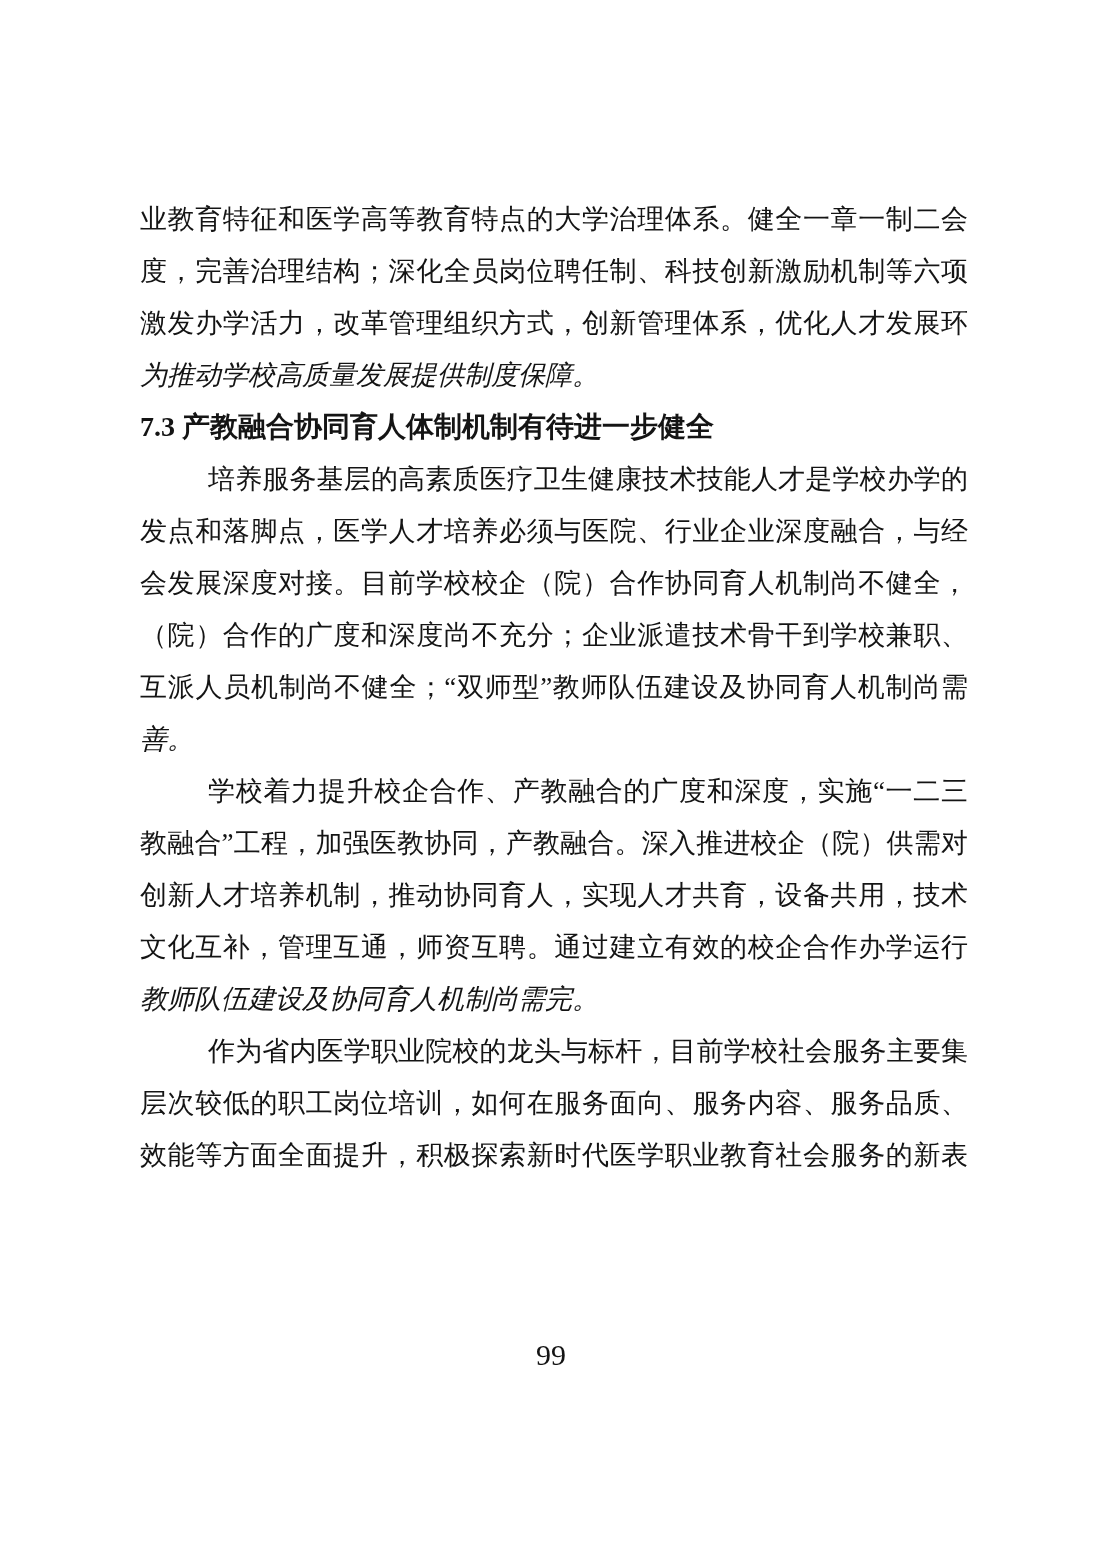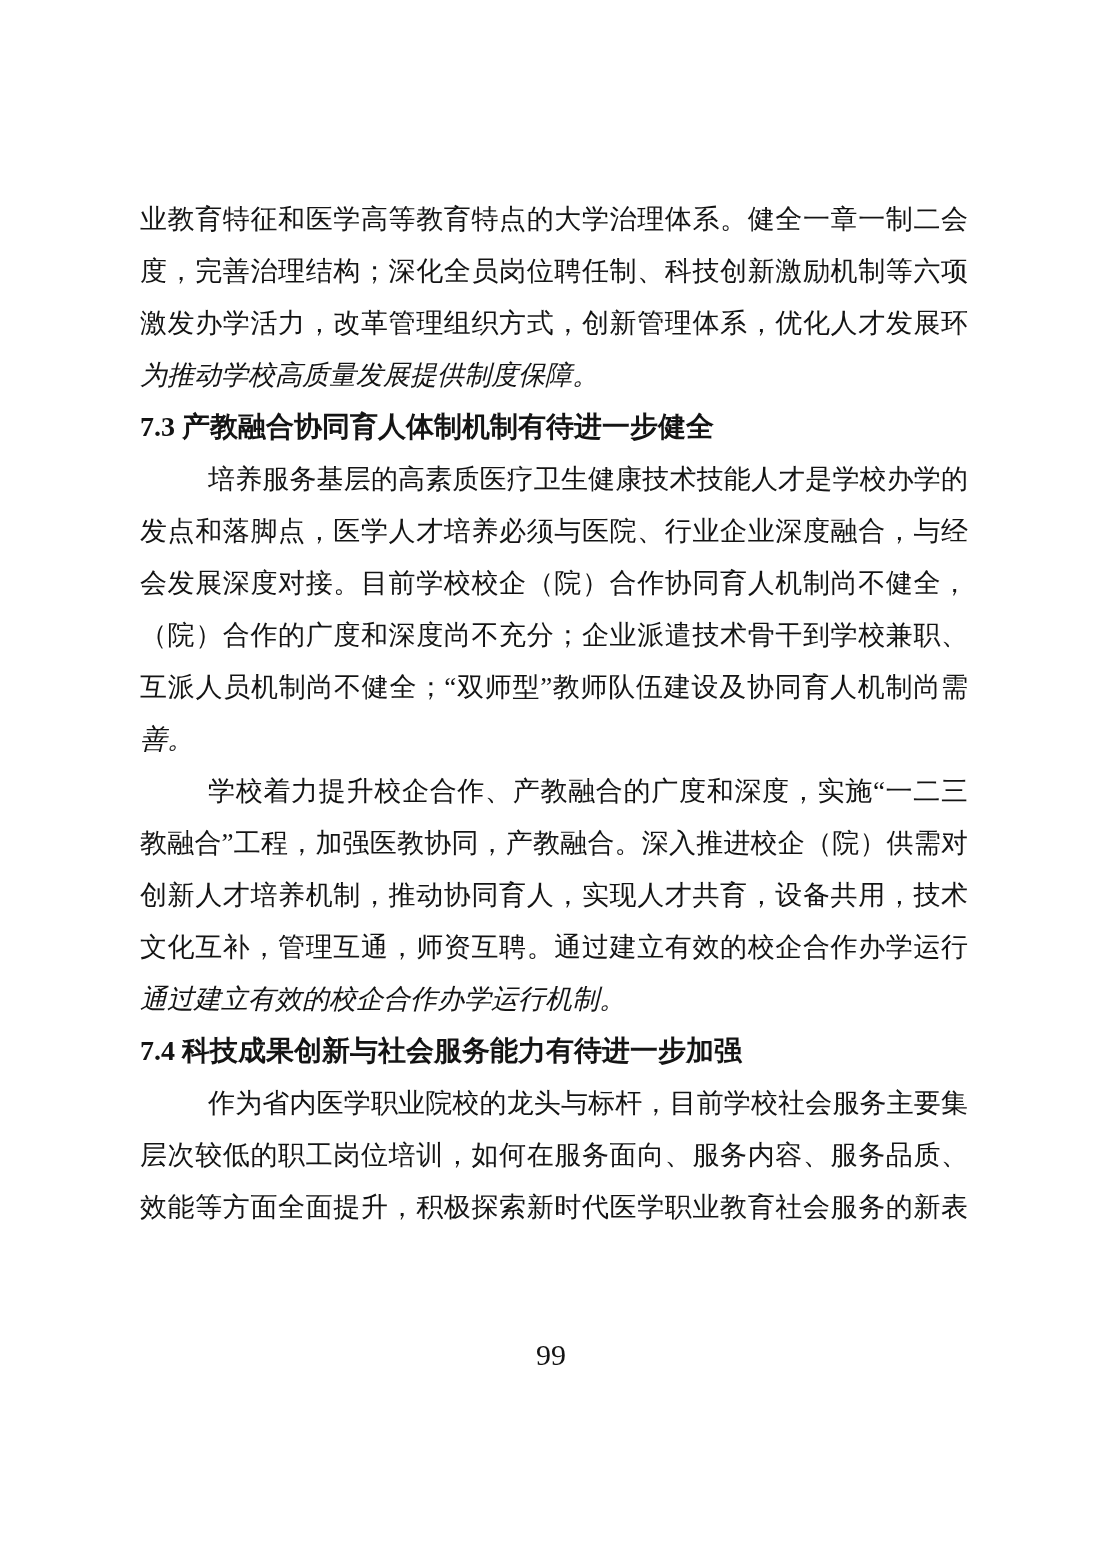--- a/index.html
+++ b/index.html
@@ -67,20 +67,19 @@
       <div class="line indent">培养服务基层的高素质医疗卫生健康技术技能人才是学校办学的出</div>
       <div class="line">发点和落脚点，医学人才培养必须与医院、行业企业深度融合，与经济社</div>
       <div class="line">会发展深度对接。目前学校校企（院）合作协同育人机制尚不健全，校企</div>
       <div class="line">（院）合作的广度和深度尚不充分；企业派遣技术骨干到学校兼职、校企</div>
       <div class="line">互派人员机制尚不健全；“双师型”教师队伍建设及协同育人机制尚需完</div>
       <div class="line para-last">善。</div>
       <div class="line indent">学校着力提升校企合作、产教融合的广度和深度，实施“一二三四产</div>
       <div class="line">教融合”工程，加强医教协同，产教融合。深入推进校企（院）供需对接，</div>
       <div class="line">创新人才培养机制，推动协同育人，实现人才共育，设备共用，技术共享，</div>
       <div class="line">文化互补，管理互通，师资互聘。通过建立有效的校企合作办学运行机制，</div>
-      <div class="line para-last">通过建立有效的校企合作办学运行机制。</div>
-      <div class="line heading"><span>7.4</span><span>&nbsp;科技成果创新与社会服务能力有待进一步加强</span></div>
+      <div class="line para-last">教师队伍建设及协同育人机制尚需完。</div>
       <div class="line indent">作为省内医学职业院校的龙头与标杆，目前学校社会服务主要集中在</div>
       <div class="line">层次较低的职工岗位培训，如何在服务面向、服务内容、服务品质、服务</div>
       <div class="line">效能等方面全面提升，积极探索新时代医学职业教育社会服务的新表达与</div>
     </div>
   <div class="footer">99</div>
 </div>
 
 </body></html>

